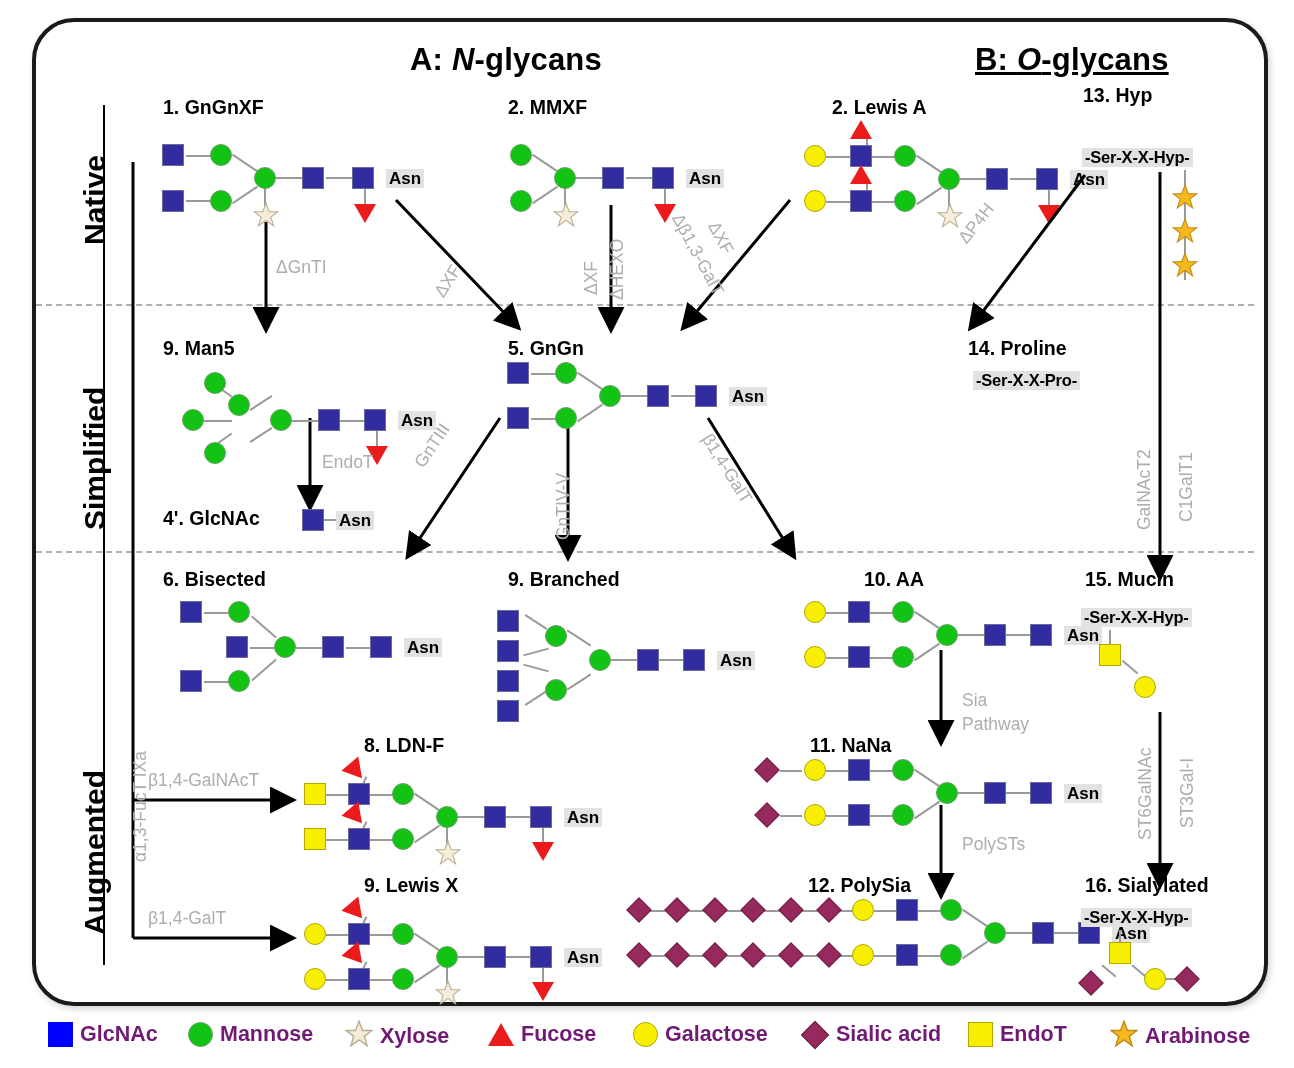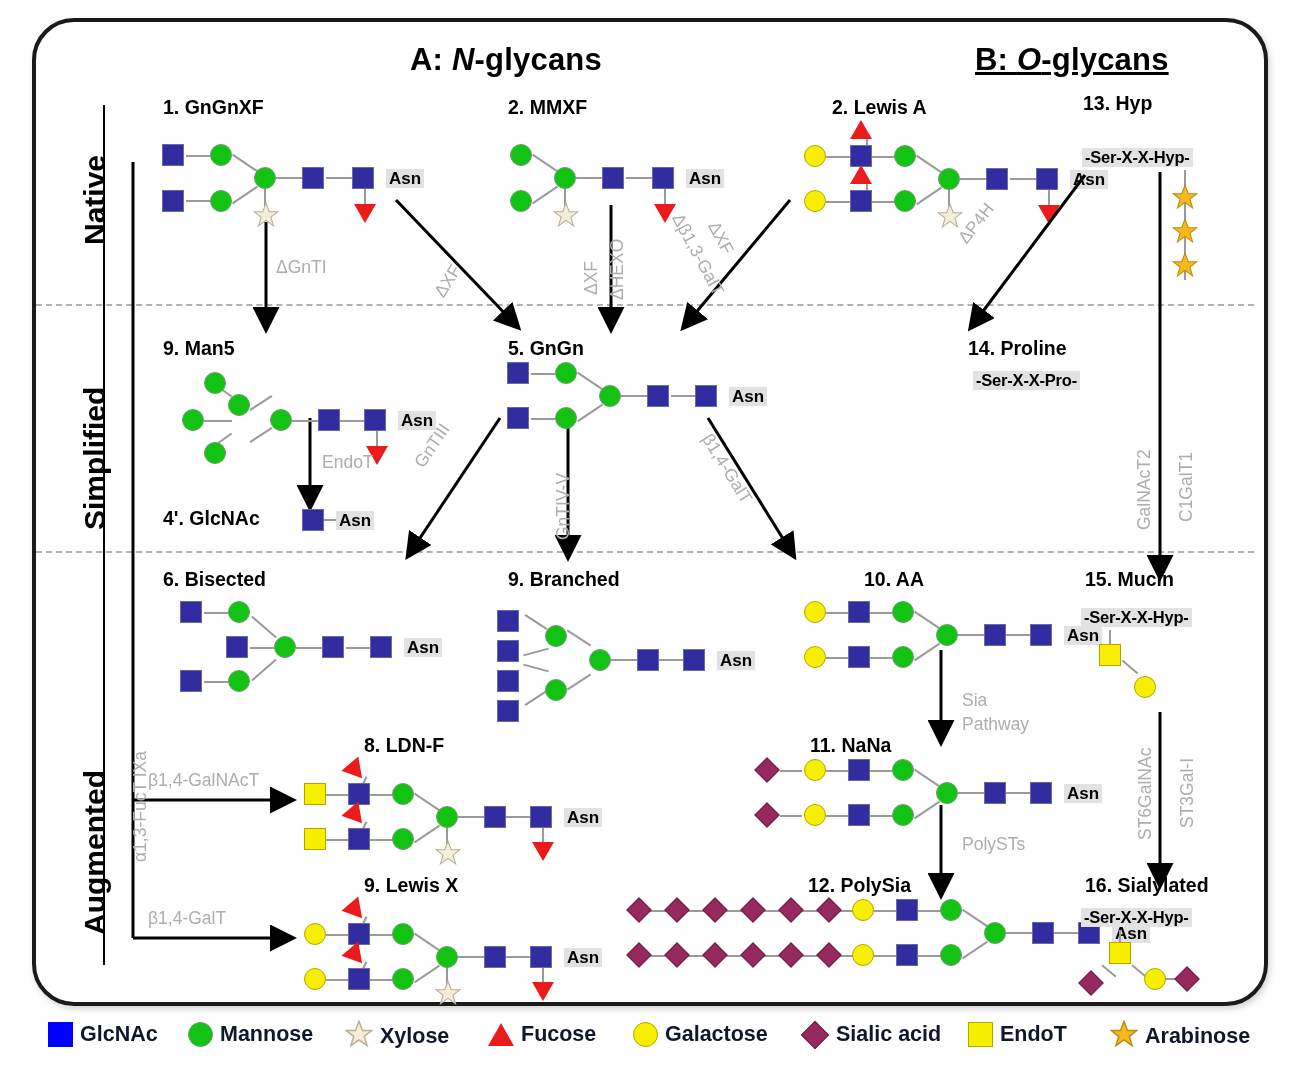--- a/index.html
+++ b/index.html
@@ -48,21 +48,21 @@
   .gal{width:22px;height:22px;border-radius:50%;background:#f8ee00;border:1px solid #b0a800;box-sizing:border-box;}
   .galnac{width:22px;height:22px;background:#f8ee00;border:1px solid #b0a800;box-sizing:border-box;}
   .fuc{width:0;height:0;border-left:11px solid transparent;border-right:11px solid transparent;border-bottom:19px solid #ec1b1b;}
   .fucd{width:0;height:0;border-left:11px solid transparent;border-right:11px solid transparent;border-top:19px solid #ec1b1b;}
   .sia{width:18px;height:18px;background:#96295e;border:1px solid #6d1f45;transform:rotate(45deg);box-sizing:border-box;}
   .bond{background:#9a9a9a;position:absolute;}
 
   
   #legend{position:absolute;left:0;top:1008px;width:1294px;height:58px;}
   .lg{position:absolute;display:flex;align-items:center;gap:7px;}
-  .lg span.t{font-size:21.5px;font-weight:bold;color:#0f172a;white-space:nowrap;text-align:center;}
+  .lg span.t{font-size:21.5px;font-weight:bold;color:#701a75;white-space:nowrap;text-align:center;}
   .lg .sq{width:25px;height:25px;background:#0000ff;border:1px solid #0000ff;}
   .lg .ci{width:25px;height:25px;}
   .lg .gal{width:25px;height:25px;}
   .lg .galnac{width:25px;height:25px;}
   .lg .fuc{border-left-width:13px;border-right-width:13px;border-bottom-width:23px;}
   .lg .sia{width:20px;height:20px;}
 </style>
 </head>
 <body>
 
@@ -155,21 +155,21 @@
   <div class="abs fuc" style="left:50px;top:53px;"></div>
   <div class="abs" style="left:137px;top:91px;">
     <svg width="26" height="26" viewBox="0 0 24 24">
         <polygon points="12,1 15,9 23,9 16.5,14 19,22 12,17 5,22 7.5,14 1,9 9,9" fill="#f5ecd9" stroke="#b9ae92" stroke-width="1"></polygon>
       </svg>
   </div>
   <div class="abs fucd" style="left:238px;top:93px;"></div>
   <div class="abs chip" style="left:270px;top:58px;">Asn</div>
 </div>
 
-<div class="abs stitle" style="left:1083px;top:92px;">13. Hyp</div>
+<div class="abs stitle" style="left:1083px;top:84px;">13. Hyp</div>
 <div class="abs chip pep" style="left:1082px;top:148px;">-Ser-X-X-Hyp-</div>
 <div class="abs" style="left:1160px;top:170px;width:60px;height:130px;">
   <div class="bond" style="left:24px;top:0px;width:2px;height:110px;"></div>
   <div class="abs" style="left:12px;top:14px;"><svg width="26" height="26" viewBox="0 0 24 24">
         <polygon points="12,1 15,9 23,9 16.5,14 19,22 12,17 5,22 7.5,14 1,9 9,9" fill="#f5b91e" stroke="#c08a10" stroke-width="1"></polygon>
       </svg></div>
   <div class="abs" style="left:12px;top:48px;"><svg width="26" height="26" viewBox="0 0 24 24">
         <polygon points="12,1 15,9 23,9 16.5,14 19,22 12,17 5,22 7.5,14 1,9 9,9" fill="#f5b91e" stroke="#c08a10" stroke-width="1"></polygon>
       </svg></div>
   <div class="abs" style="left:12px;top:82px;"><svg width="26" height="26" viewBox="0 0 24 24">

